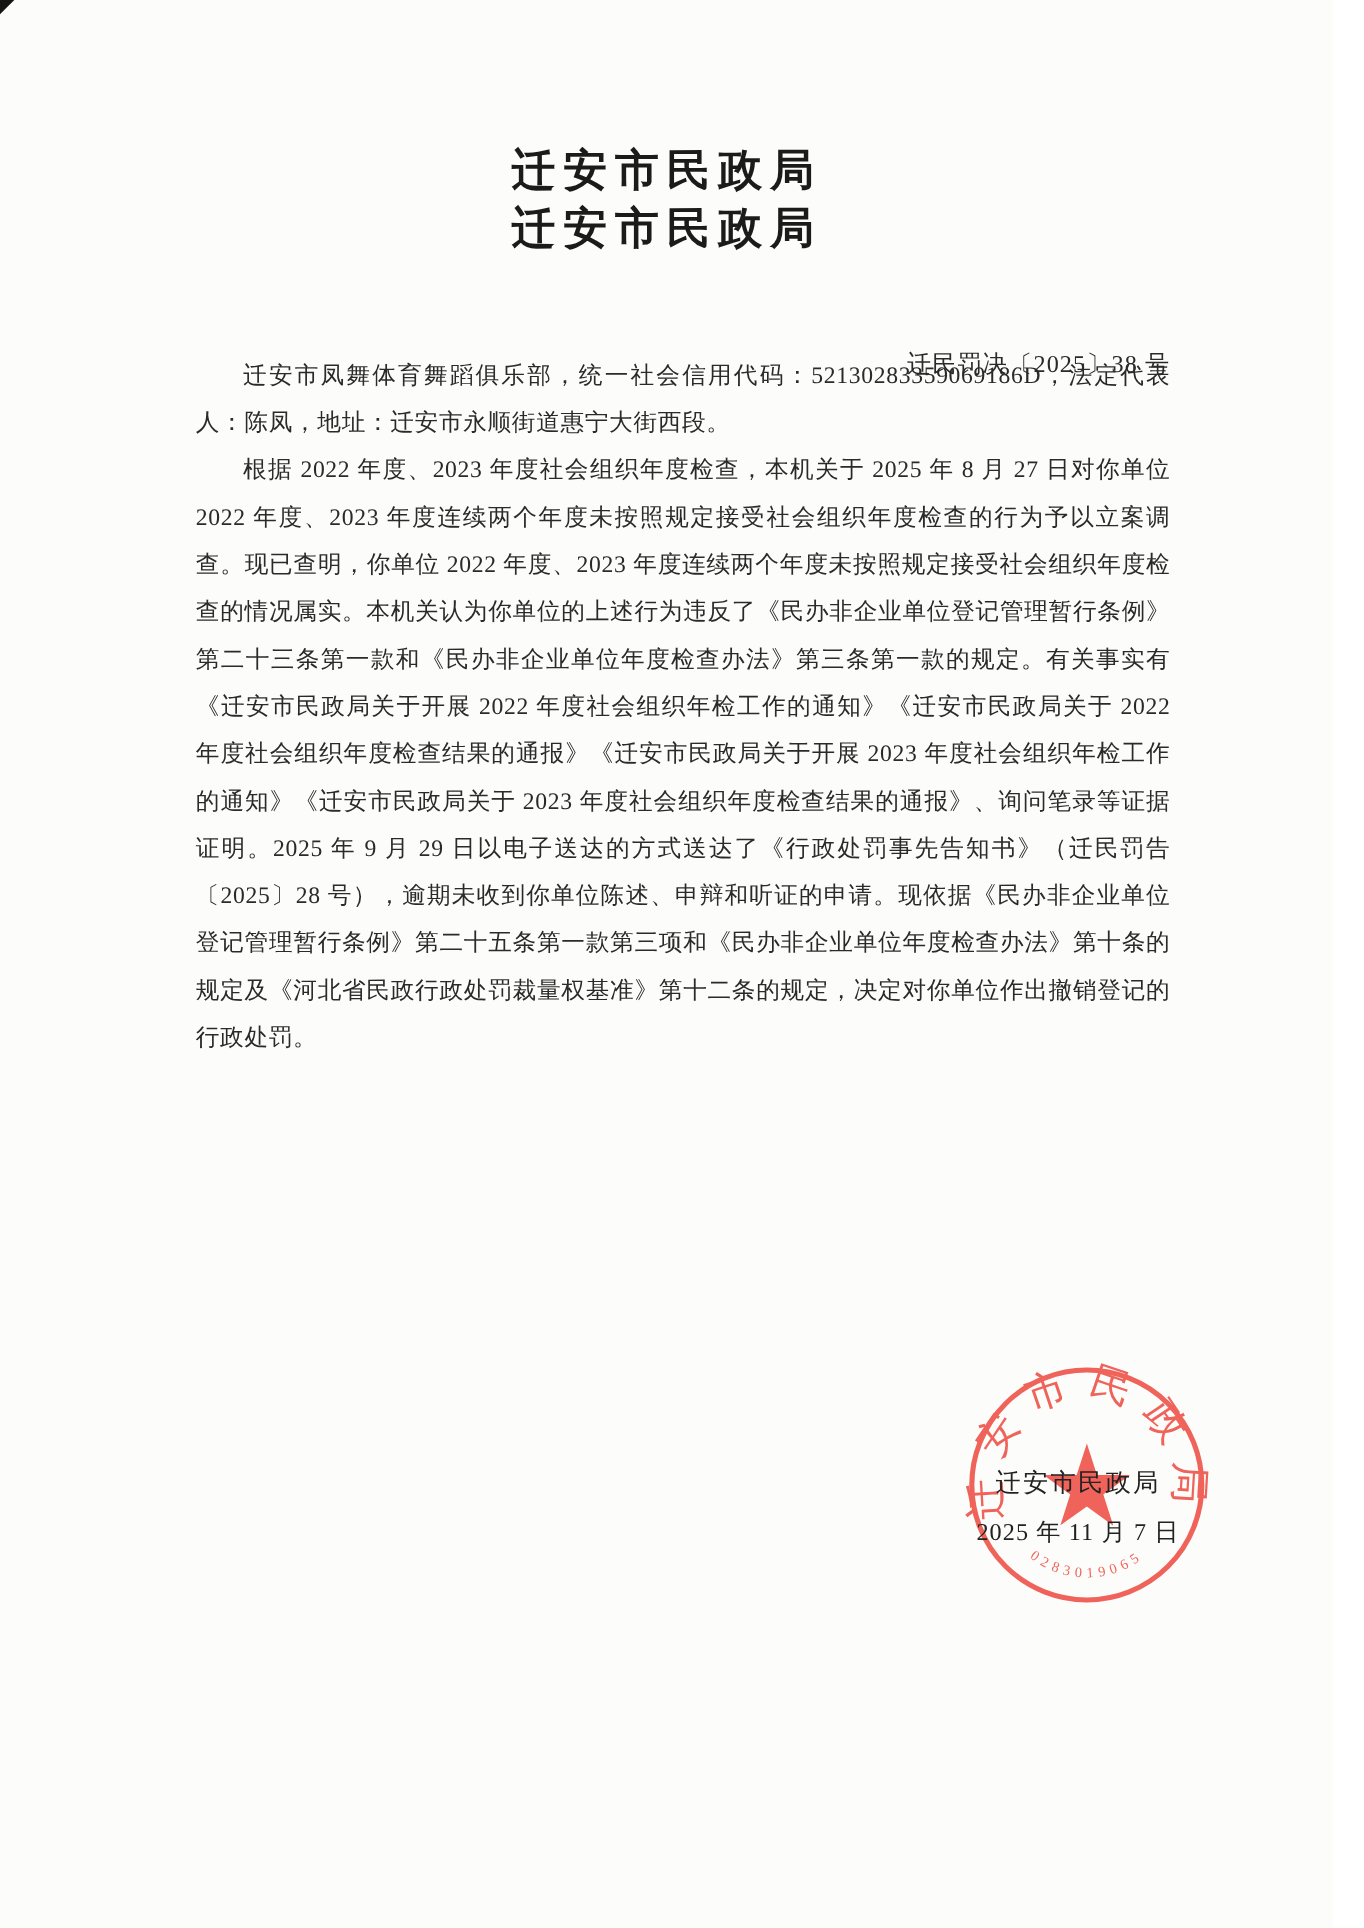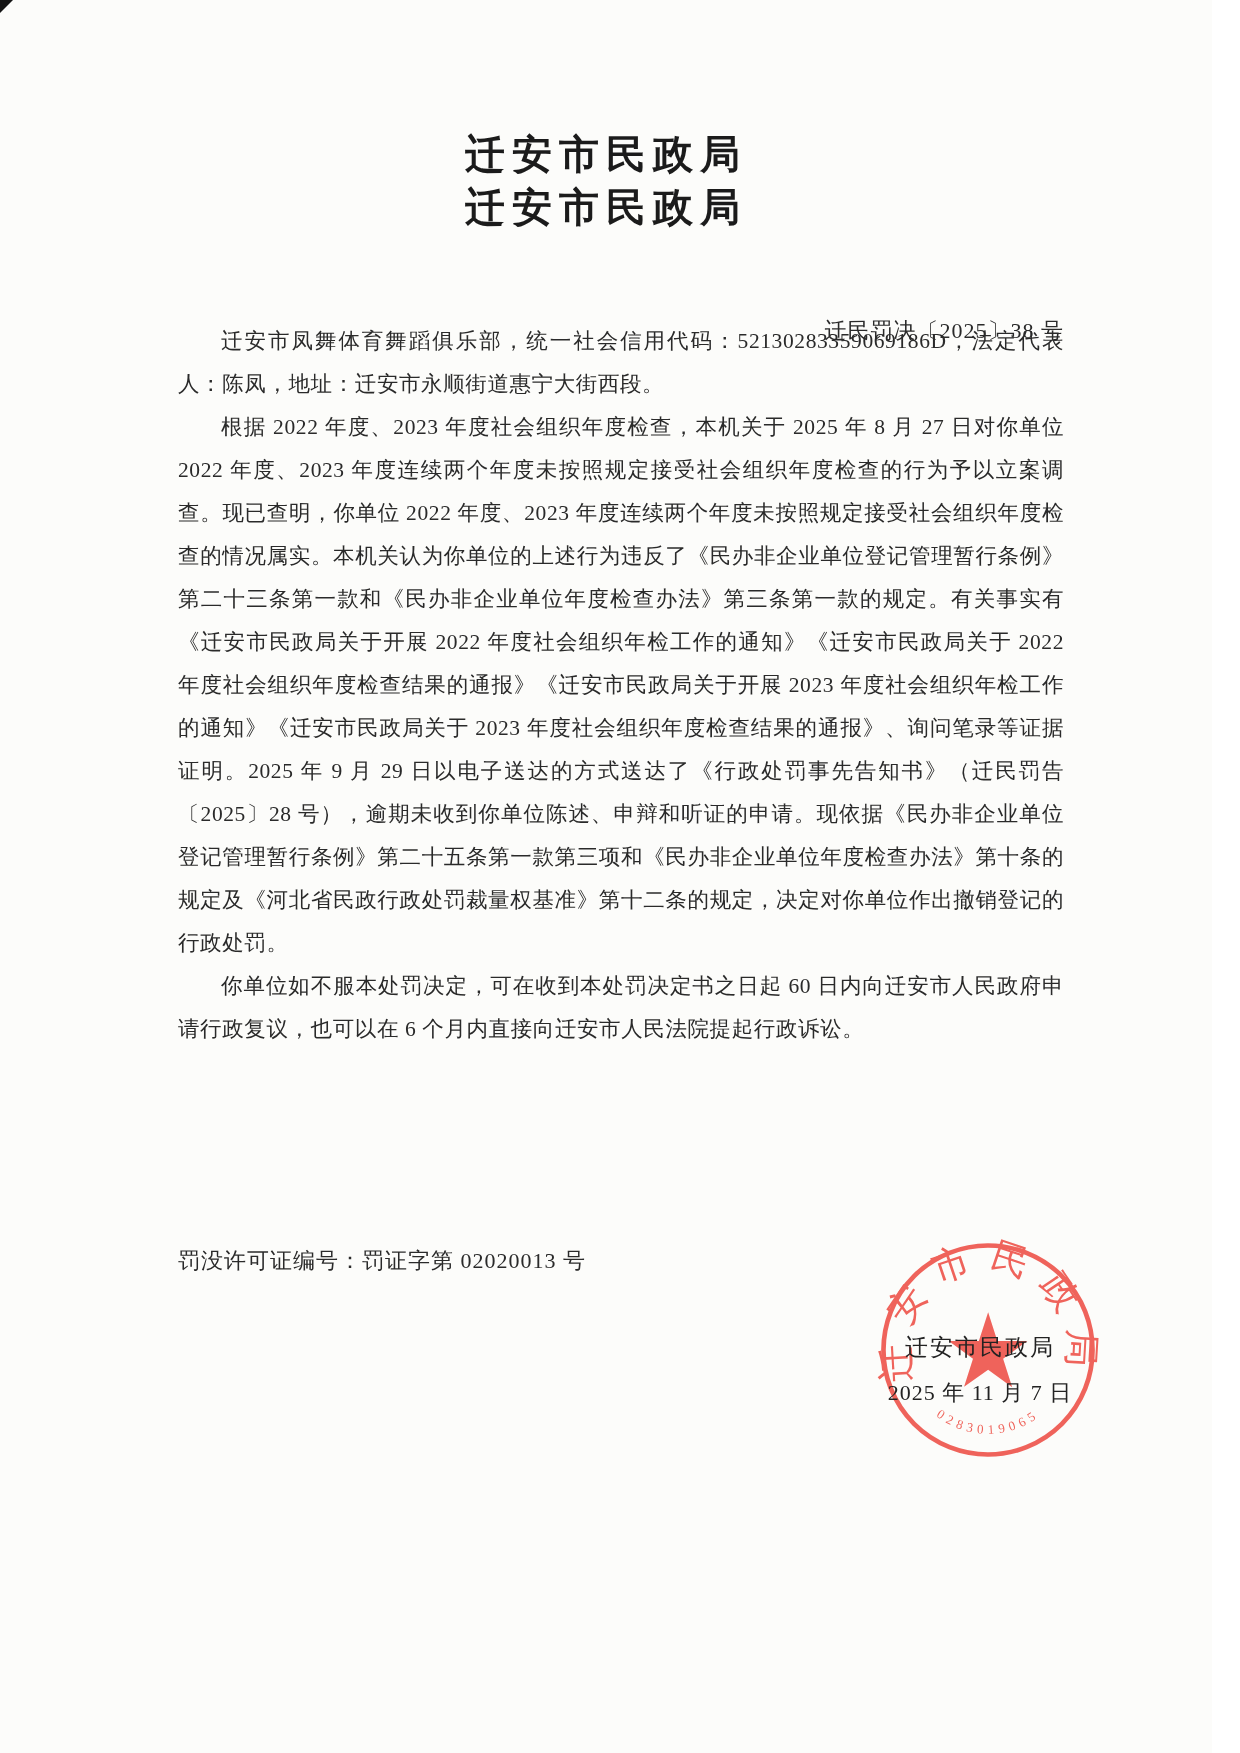--- a/index.html
+++ b/index.html
@@ -58,24 +58,22 @@
   <div class="title">
     <div>迁安市民政局</div>
     <div>迁安市民政局</div>
   </div>
 
   <div class="docnum"><span class="u">迁民</span><span>罚决〔2025〕38 号</span></div>
 
   <div class="bodytext">
     <p>迁安市凤舞体育舞蹈俱乐部，统一社会信用代码：52130283359069186D，法定代表人：陈凤，地址：迁安市永顺街道惠宁大街西段。</p>
     <p>根据 2022 年度、2023 年度社会组织年度检查，本机关于 2025 年 8 月 27 日对你单位 2022 年度、2023 年度连续两个年度未按照规定接受社会组织年度检查的行为予以立案调查。现已查明，你单位 2022 年度、2023 年度连续两个年度未按照规定接受社会组织年度检查的情况属实。本机关认为你单位的上述行为违反了《民办非企业单位登记管理暂行条例》第二十三条第一款和《民办非企业单位年度检查办法》第三条第一款的规定。有关事实有《迁安市民政局关于开展 2022 年度社会组织年检工作的通知》《迁安市民政局关于 2022 年度社会组织年度检查结果的通报》《迁安市民政局关于开展 2023 年度社会组织年检工作的通知》《迁安市民政局关于 2023 年度社会组织年度检查结果的通报》、询问笔录等证据证明。2025 年 9 月 29 日以电子送达的方式送达了《行政处罚事先告知书》（迁民罚告〔2025〕28 号），逾期未收到你单位陈述、申辩和听证的申请。现依据《民办非企业单位登记管理暂行条例》第二十五条第一款第三项和《民办非企业单位年度检查办法》第十条的规定及《河北省民政行政处罚裁量权基准》第十二条的规定，决定对你单位作出撤销登记的行政处罚。</p>
-    <p>你单位如不服本处罚决定，可在收到本处罚决定书之日起 60 日内向迁安市人民政府申请行政复议，也可以在 6 个月内直接向迁安市人民法院提起行政诉讼。</p>
   </div>
 
-  <div class="license">罚没许可证编号：罚证字第 02020013 号</div>
 
   <svg class="seal" viewBox="0 0 240 240">
     <circle cx="120" cy="120" r="112" fill="none" stroke-width="5" stroke="#ee574e"></circle>
     <defs>
       <path id="sealTopArc" d="M 42 156.3 A 86 86 0 1 1 198 156.3" fill="none"></path>
       <path id="sealBottomArc" d="M 62.2 188.9 A 90 90 0 0 0 177.8 188.9" fill="none"></path>
     </defs>
     <text x="120" y="153" text-anchor="middle" font-size="96" fill="#ee574e">★</text>
     <text font-size="40" letter-spacing="16" fill="#ee574e">
       <textPath href="#sealTopArc" startOffset="50%" text-anchor="middle">迁安市民政局</textPath>

